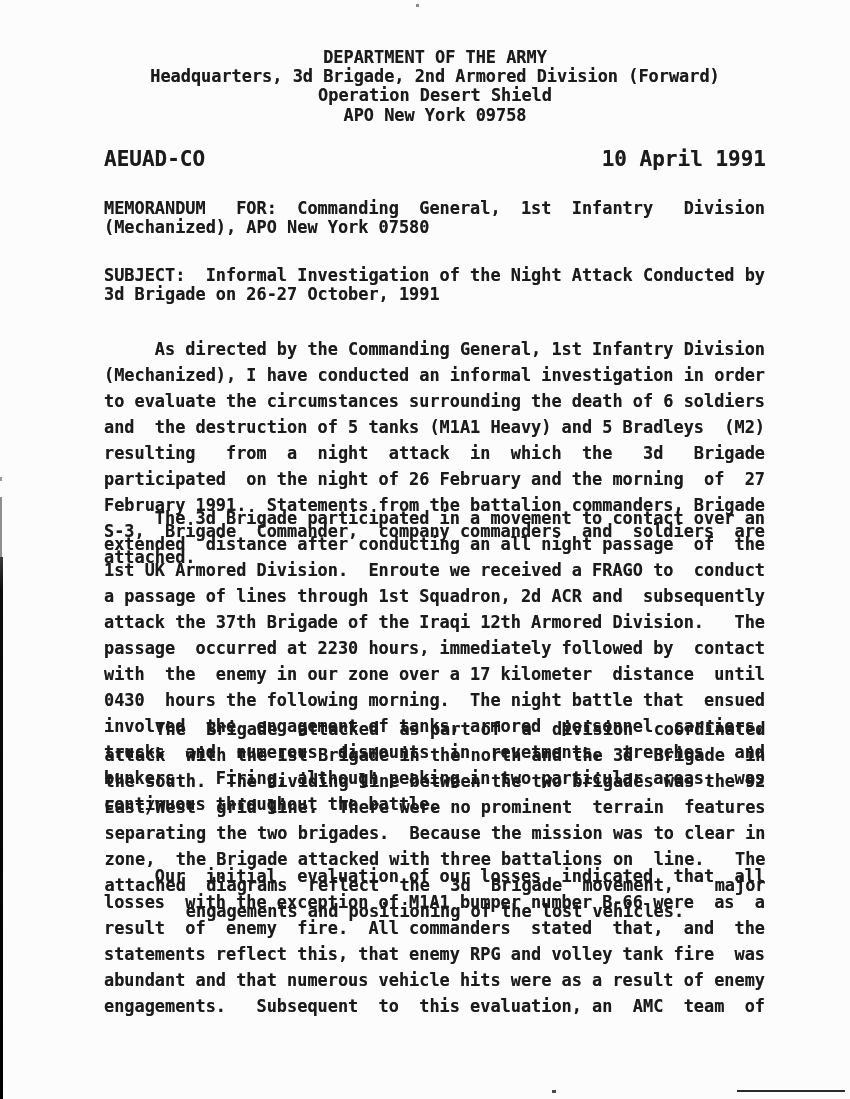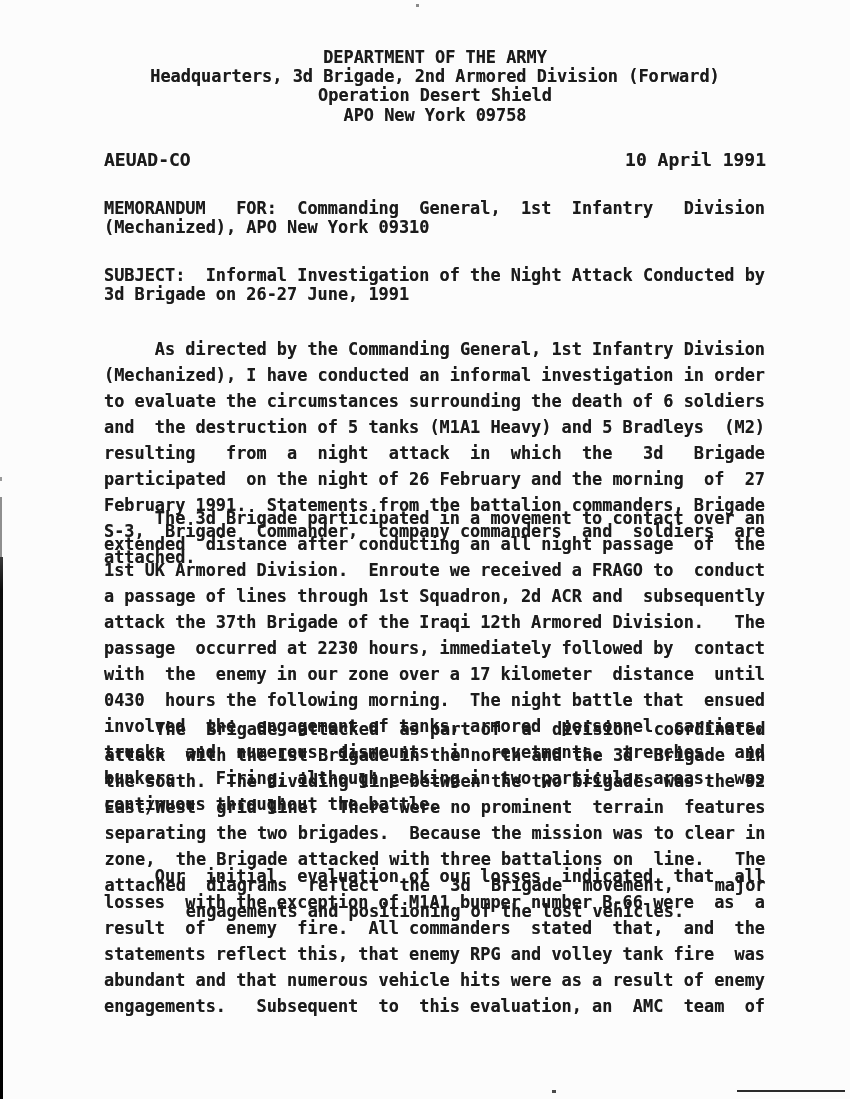--- a/index.html
+++ b/index.html
@@ -30,21 +30,21 @@
     text-shadow: 0 0 0.6px rgba(20,20,20,0.55);
   }
   .lh-head { line-height: 19.2px; }
   .lh-body { line-height: 26px; }
 
   .letterhead { top: 44px; text-align: center; }
   .reference {
     top: 146px;
     display: flex;
     justify-content: space-between;
-    font-size: 18px;
+    font-size: 21px;
     line-height: 19.2px;
     text-shadow: 0 0 0.6px rgba(20,20,20,0.55);
   }
   .memo-for  { top: 195px; }
   .subject   { top: 262px; }
   .para-1    { top: 332px; }
   .para-2    { top: 501px; }
   .para-3    { top: 712px; text-align: center; }
   .para-4    { top: 859px; }
 
@@ -84,24 +84,24 @@
 Headquarters, 3d Brigade, 2nd Armored Division (Forward)
 Operation Desert Shield
 APO New York 09758</pre>
 
   <div class="block reference">
     <span>AEUAD-CO</span>
     <span>10 April 1991</span>
   </div>
 
   <pre class="block lh-head memo-for">MEMORANDUM   FOR:  Commanding  General,  1st  Infantry   Division
-(Mechanized), APO New York 09310</pre>
+(Mechanized), APO New York 07580</pre>
 
   <pre class="block lh-head subject">SUBJECT:  Informal Investigation of the Night Attack Conducted by
-3d Brigade on 26-27 June, 1991</pre>
+3d Brigade on 26-27 October, 1991</pre>
 
   <pre class="block lh-body para-1">     As directed by the Commanding General, 1st Infantry Division
 (Mechanized), I have conducted an informal investigation in order
 to evaluate the circumstances surrounding the death of 6 soldiers
 and  the destruction of 5 tanks (M1A1 Heavy) and 5 Bradleys  (M2)
 resulting   from  a  night  attack  in  which  the   3d   Brigade
 participated  on the night of 26 February and the morning  of  27
 February 1991.  Statements from the battalion commanders, Brigade
 S-3,  Brigade  Commander,  company commanders  and  soldiers  are
 attached.</pre>

